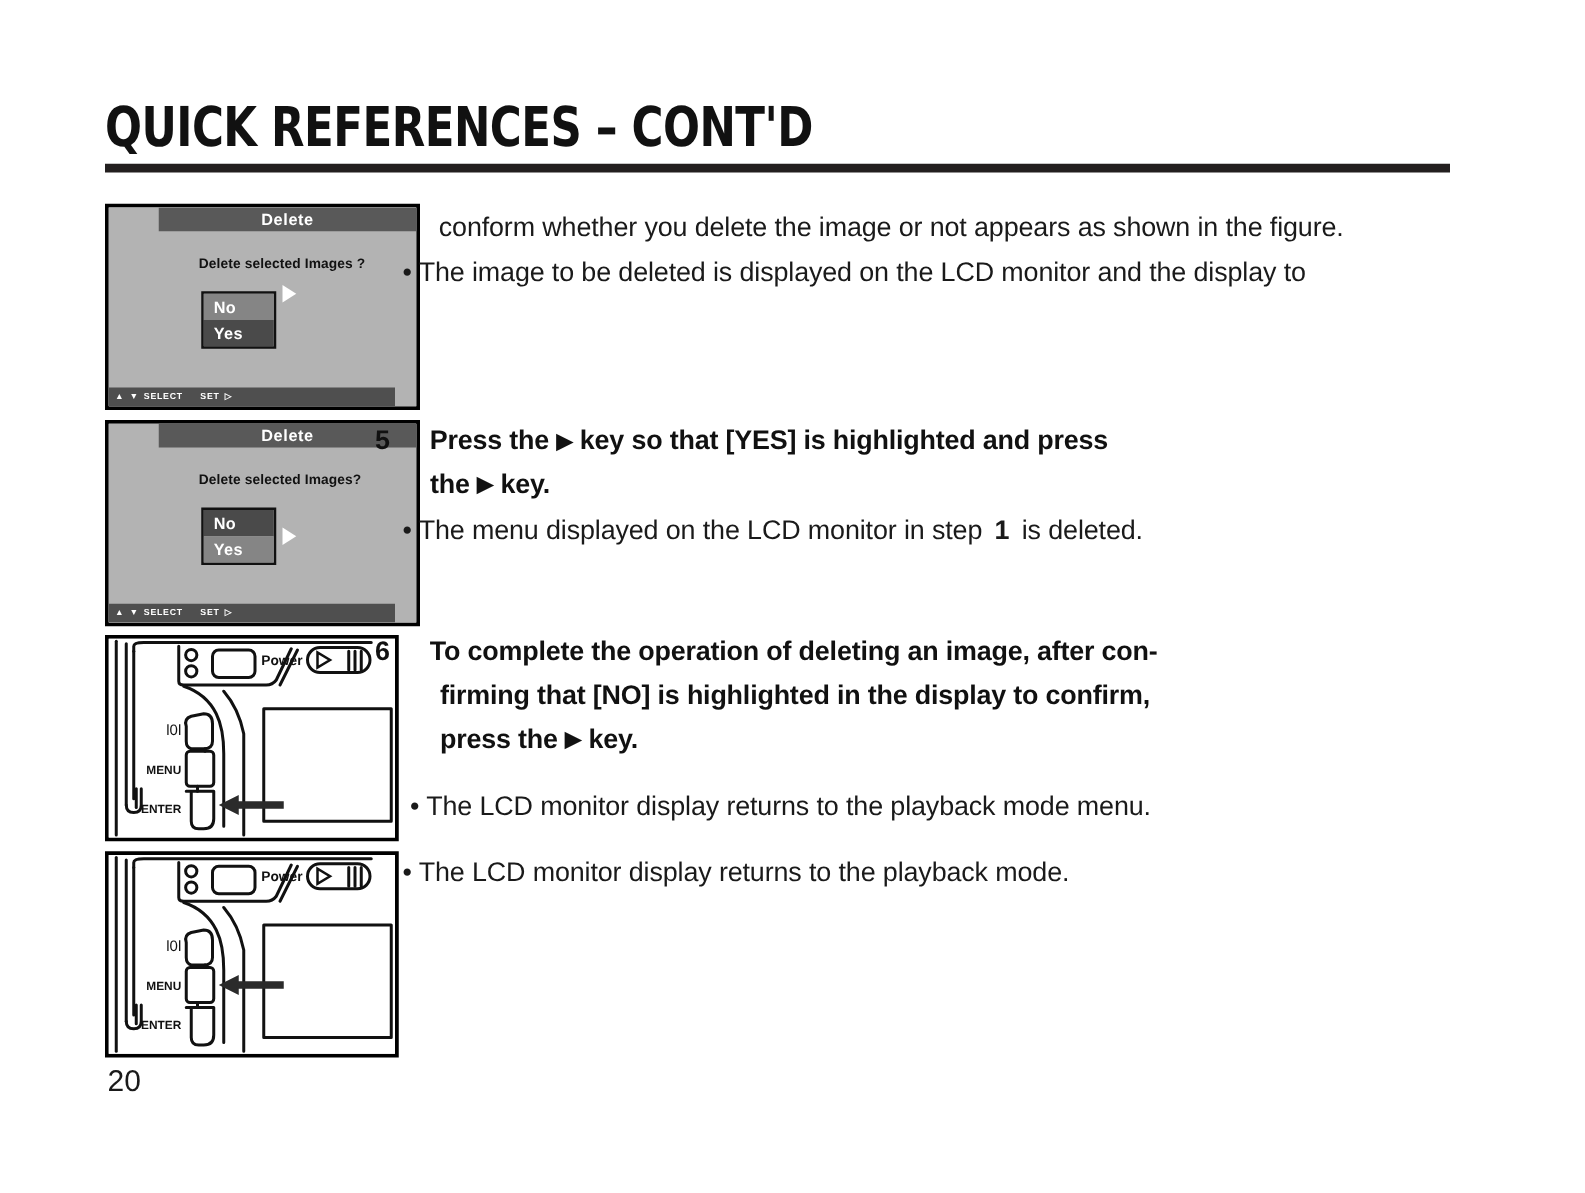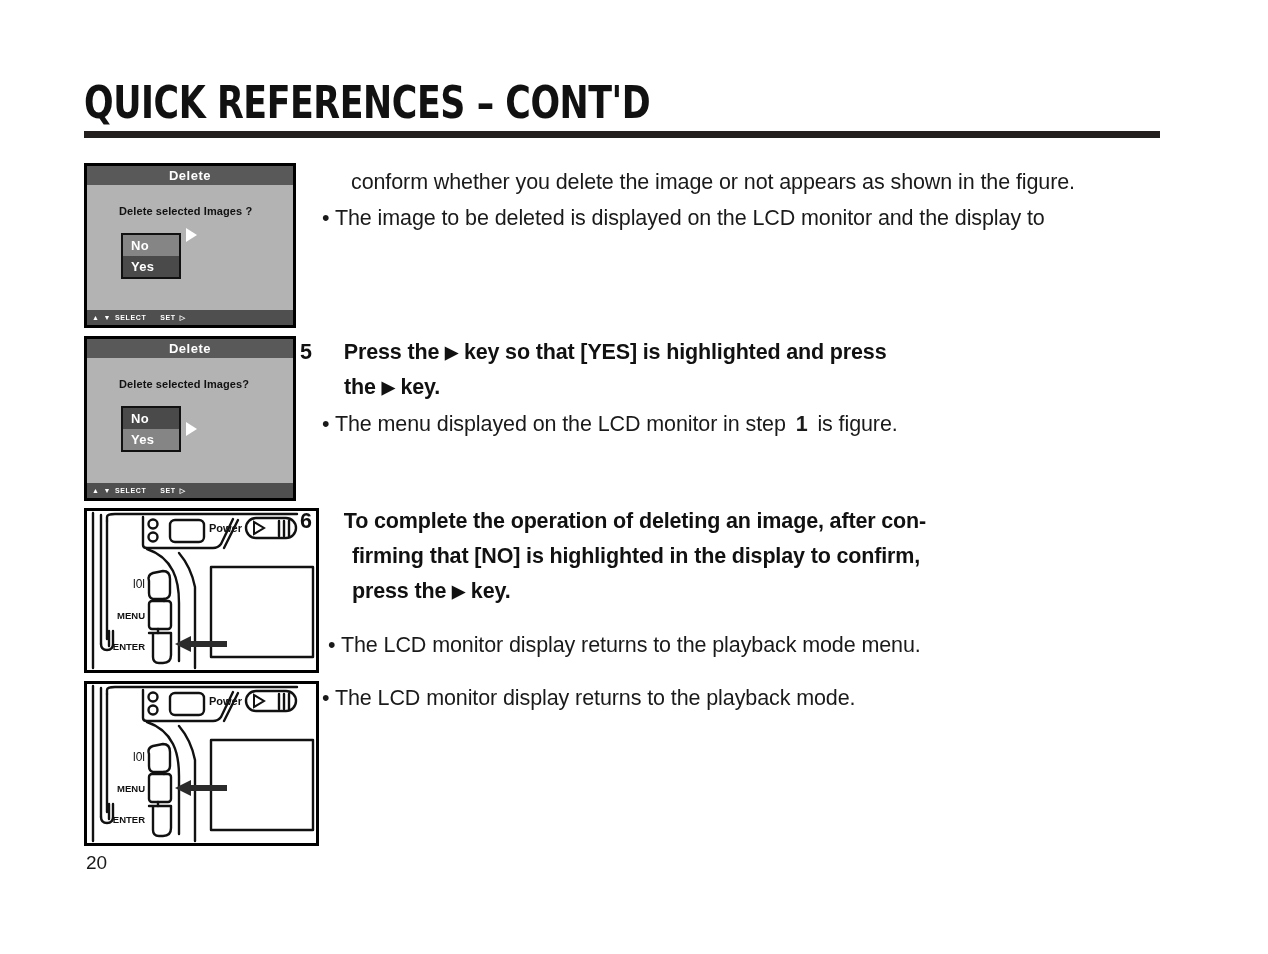--- a/index.html
+++ b/index.html
@@ -48,20 +48,21 @@
     background: #ffffff;
   }
 
   
   .lcd {
     width: 206px;
     height: 159px;
     background: #b3b3b3;
     position: relative;
     overflow: hidden;
+    padding-left: 40px;
   }
   .lcd-titlebar {
     height: 19px;
     background: #595959;
     display: flex;
     align-items: center;
     justify-content: center;
   }
   .lcd-title-text {
     color: #ffffff;
@@ -182,21 +183,21 @@
     padding-left: 22px;
     text-indent: -22px;
   }
   .tri { font-size: 17px; vertical-align: 1px; }
 
   
   #page-number {
     position: absolute;
     left: 86px;
     top: 852px;
-    font-size: 19px;
+    font-size: 24px;
     color: #1a1a1a;
   }
 </style>
 </head>
 <body>
 
 <div id="page-title-block">
   <div id="page-title">QUICK REFERENCES – CONT'D</div>
   <div id="title-rule"></div>
 </div>
@@ -268,21 +269,21 @@
   </div>
   <div class="step-head" style="padding-left:22px;">
     <span>the</span>
     <span class="tri">▶</span>
     <span>key.</span>
   </div>
   <div class="bullet-para hang" style="margin-top:1px;">
     <span>•</span>
     <span>The menu displayed on the LCD monitor in step</span>
     <span class="b" style="margin:0 4px;">1</span>
-    <span>is figure.</span>
+    <span>is deleted.</span>
   </div>
 </div>
 
 <div class="fig" style="top:508px;">
   <div class="cam">
     <svg width="229" height="159" viewBox="0 0 229 159">
       <g fill="none" stroke="#111111" stroke-width="2.4" stroke-linejoin="round" stroke-linecap="round">
 
         <path d="M6 2 L6 157"></path>
         <path d="M14 4 L14 133"></path>

